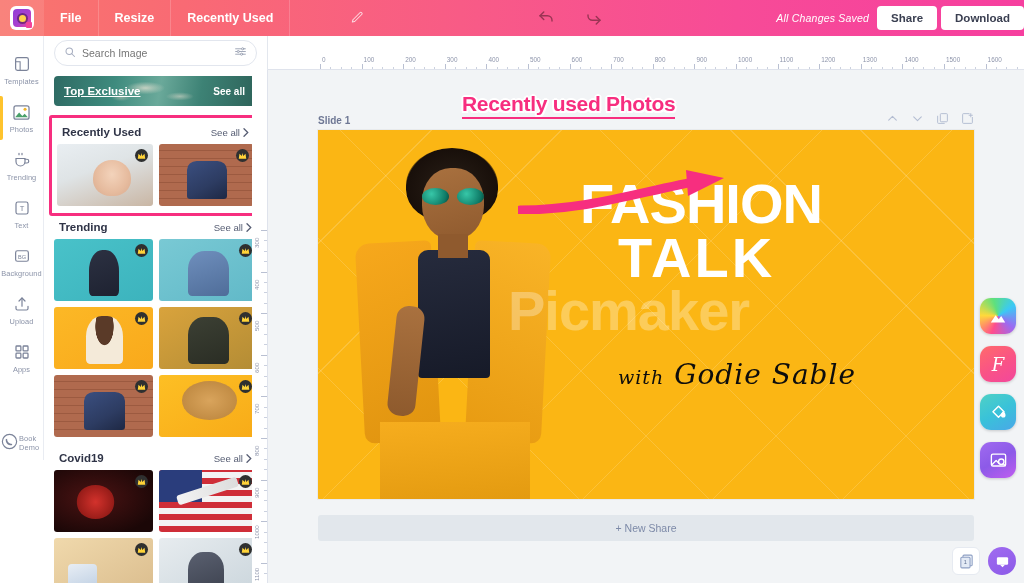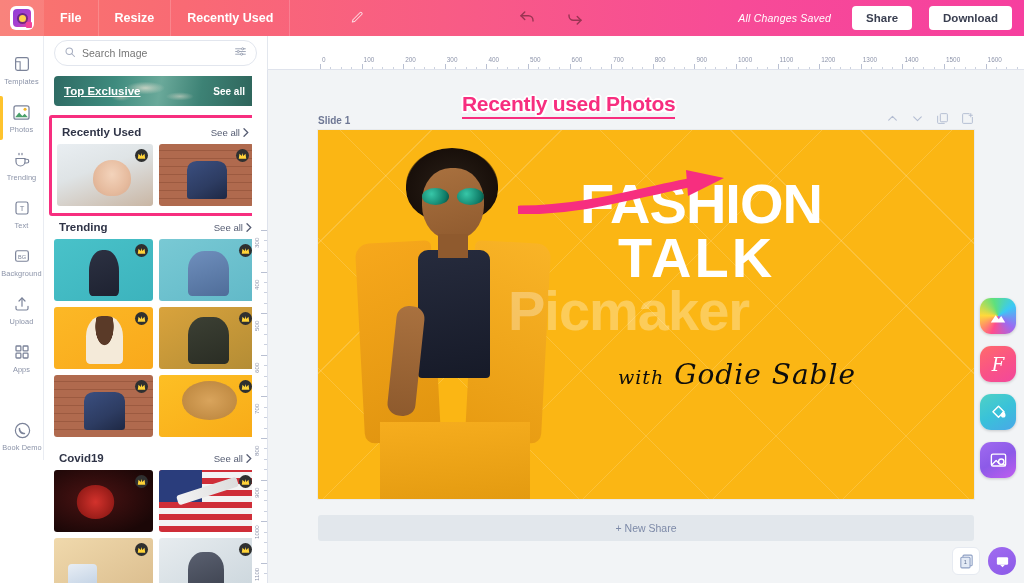--- a/index.html
+++ b/index.html
@@ -36,21 +36,21 @@
 
   .menu-item {
     height: 40px; padding: 0 16px; display: flex; align-items: center;
     color: #ffffff; font-size: 12.5px; font-weight: bold;
     border-right: 1px solid rgba(255,255,255,0.18);
   }
   .menu-item:first-of-type { border-left: 1px solid rgba(255,255,255,0.18); }
   .pen-icon { margin-left: 60px; display:flex; align-items:center; opacity:.75; }
   .topbar-center { flex: 1; display: flex; align-items: center; justify-content: center; gap: 30px; }
   .uicon { opacity: .85; display:flex; }
-  .topbar-right { display: flex; align-items: center; gap: 17px; padding-right: 12px; }
+  .topbar-right { display: flex; align-items: center; gap: 4px; }
   .saved-text { color: #fff; font-size: 10.5px; font-style: italic; margin-right: 4px; letter-spacing: .2px;}
   .wbtn {
     background: #fff; color: #3a3f51; font-size: 11.5px; font-weight: bold;
     border: none; border-radius: 4px; padding: 6px 14px; cursor: pointer;
   }
 
   
   .rail {
     position: absolute; top: 36px; left: 0; width: 44px; height: 424px;
     background: #fff; border-right: 1px solid #e9ecf2;
@@ -59,21 +59,21 @@
   .rail-item {
     width: 44px; height: 48px; display: flex; flex-direction: column;
     align-items: center; justify-content: center; cursor: pointer; position: relative;
   }
   .rail-item.active::before {
     content:''; position:absolute; left:0; top:2px; bottom:2px; width:3px; background:#fec32d; border-radius:0 2px 2px 0;
   }
   .rail-label { font-size: 7.4px; color: #8b93a8; margin-top: 3px; letter-spacing: .1px; }
   .rail-ico { width:19px; height:19px; display:flex; align-items:center; justify-content:center; }
   .rail-bottom { position:absolute; bottom: 8px; left:0; width:44px;
-    display:flex; flex-direction:column; align-items:center; }
+    display:flex; flex-direction:row; align-items:center; }
 
   
   .panel {
     position: absolute; top: 36px; left: 44px; width: 224px; height: 547px;
     background: #fff; border-right: 1px solid #e3e7ee; overflow: hidden;
   }
   .search-row { padding: 4px 10px 6px 10px; }
   .search-box {
     height: 26px; border: 1px solid #e2e6ee; border-radius: 13px;
     display: flex; align-items: center; padding: 0 9px; background:#fff;

